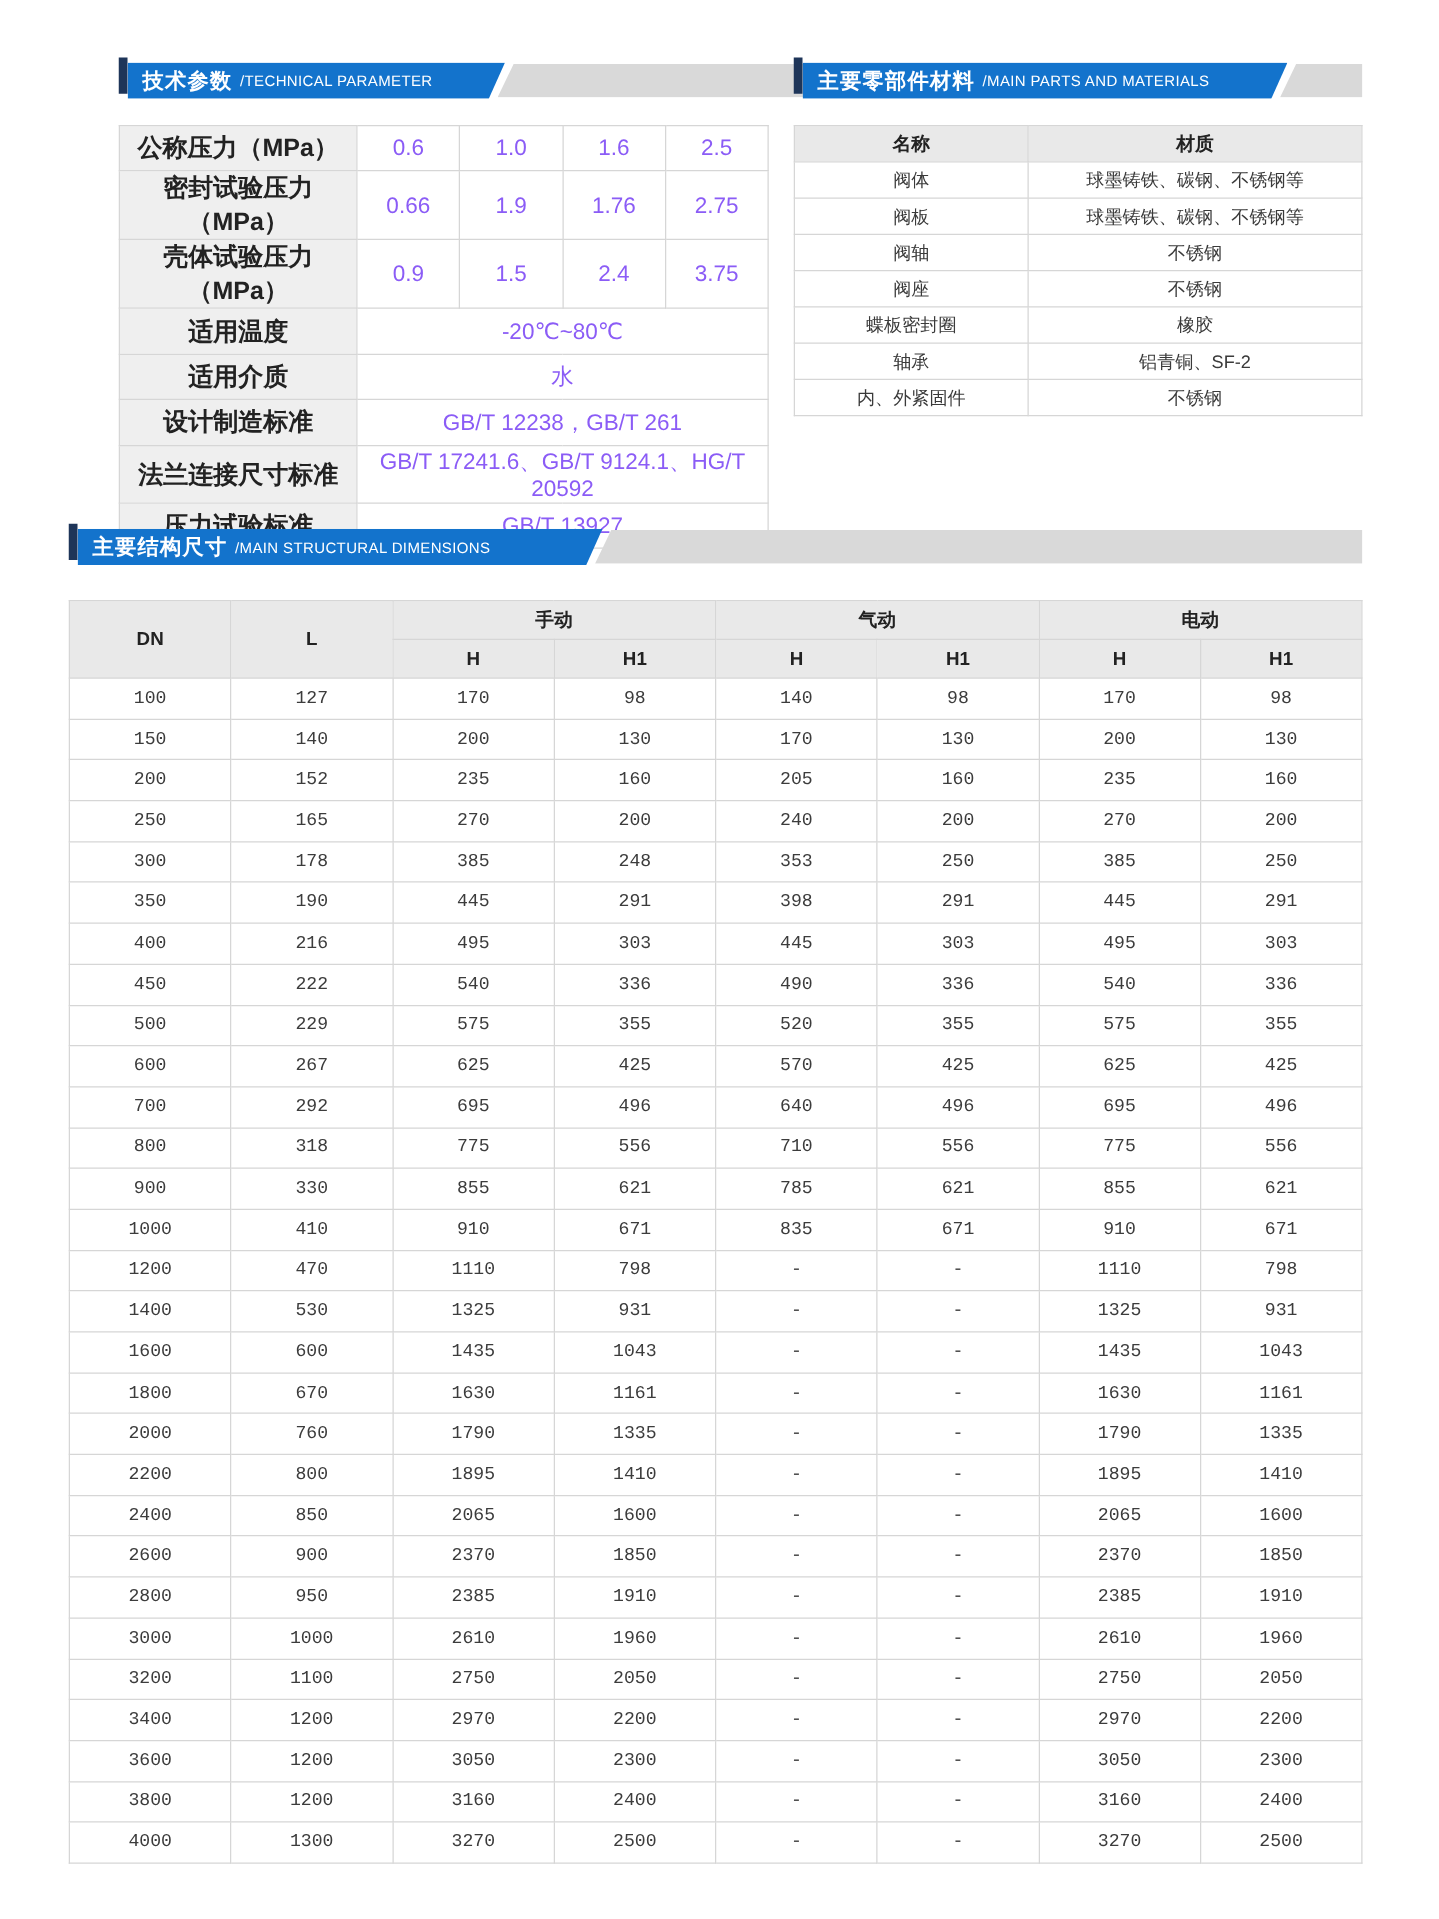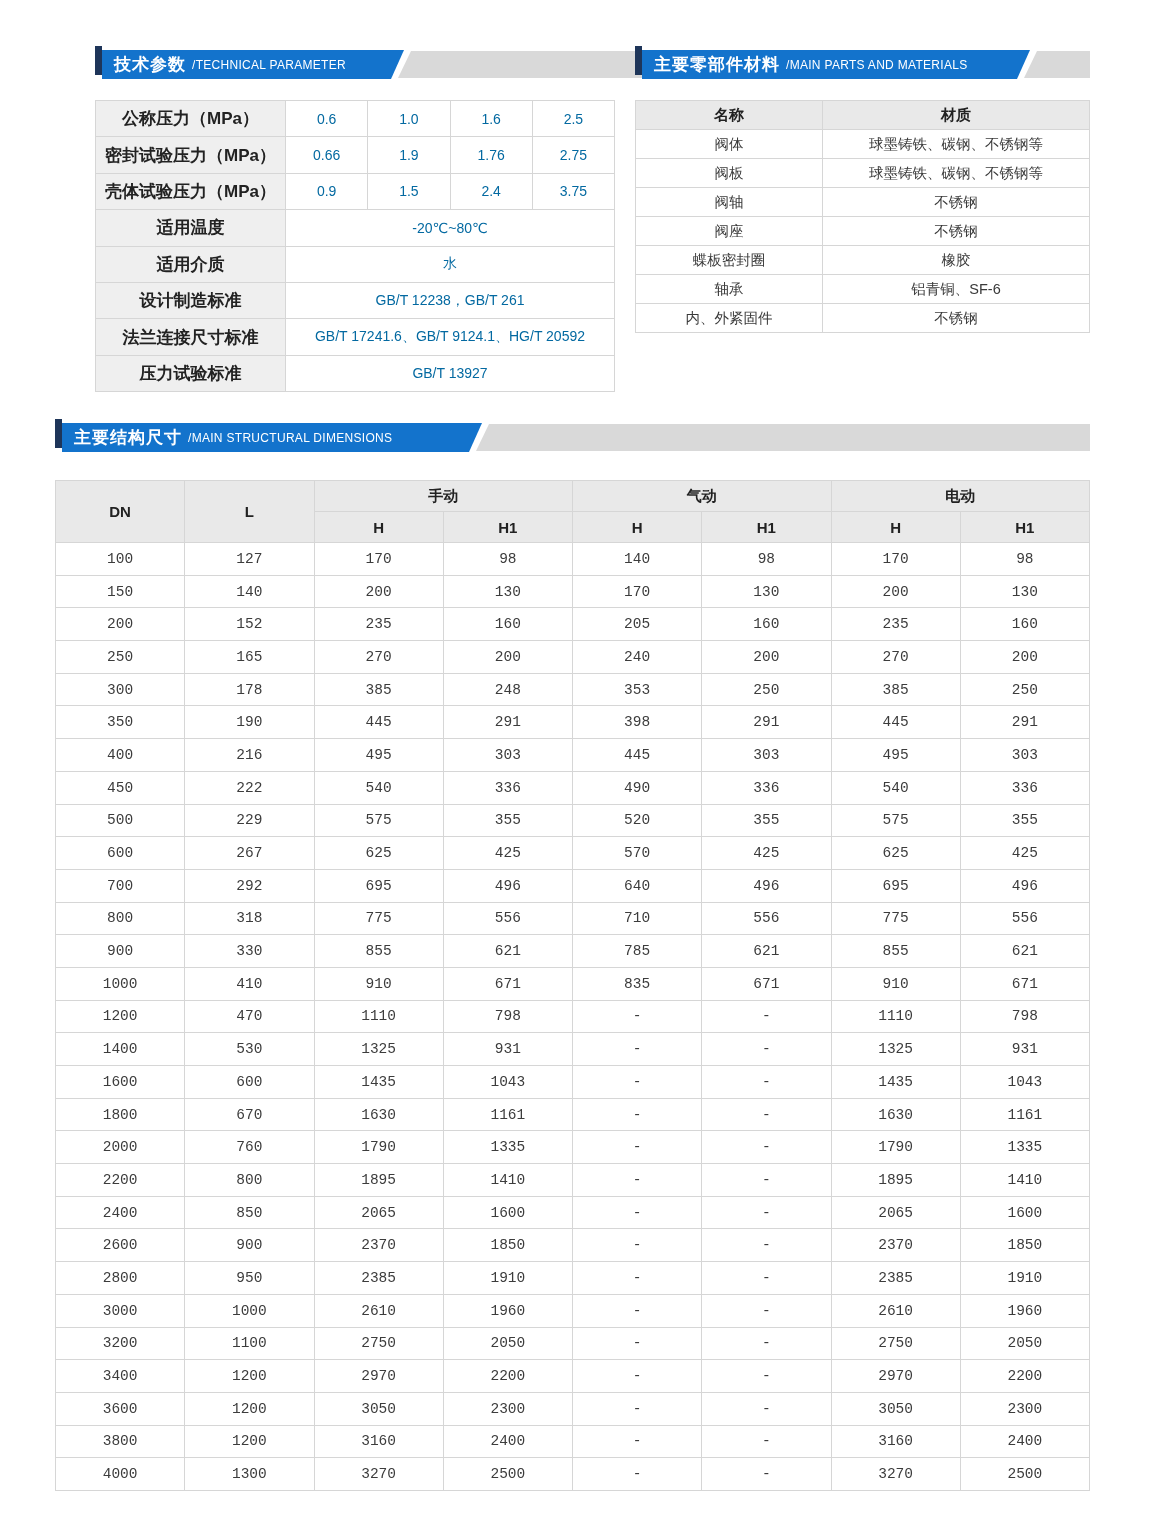--- a/index.html
+++ b/index.html
@@ -34,22 +34,22 @@
   .banner-en{color:#fff;font-size:12px;margin-left:6px;padding-right:22px;letter-spacing:.3px;}
 
   
   table{border-collapse:collapse;table-layout:fixed;}
   td,th{border:1px solid #d6d6d6;text-align:center;vertical-align:middle;
         padding:0 4px;overflow:hidden;}
 
   
   .tech-table{width:520px;margin-top:21px;}
   .tech-table tr{height:36.4px;}
-  .tech-table td{font-size:14px;color:#0369a1;}
-  .tech-table td.lbl{background:#efefef;font-weight:bold;font-size:17px;color:#222;}
+  .tech-table td{font-size:18px;color:#8b5cf6;}
+  .tech-table td.lbl{background:#efefef;font-weight:bold;font-size:20px;color:#222;}
   .tech-table td:first-child{width:181px;}
 
   
   .mat-table{width:455px;margin-top:21px;}
   .mat-table tr{height:29px;}
   .mat-table th{background:#e9e9e9;font-weight:bold;font-size:15px;color:#222;}
   .mat-table td{font-size:14.5px;color:#3a3a3a;}
   .mat-table th:first-child,.mat-table td:first-child{width:178px;}
 
   
@@ -150,21 +150,21 @@
         <tr>
           <td>阀座</td>
           <td>不锈钢</td>
         </tr>
         <tr>
           <td>蝶板密封圈</td>
           <td>橡胶</td>
         </tr>
         <tr>
           <td>轴承</td>
-          <td>铝青铜、SF-6</td>
+          <td>铝青铜、SF-2</td>
         </tr>
         <tr>
           <td>内、外紧固件</td>
           <td>不锈钢</td>
         </tr>
       </tbody>
   </table>
 </div>
 
 <div class="section" id="dims-section">

